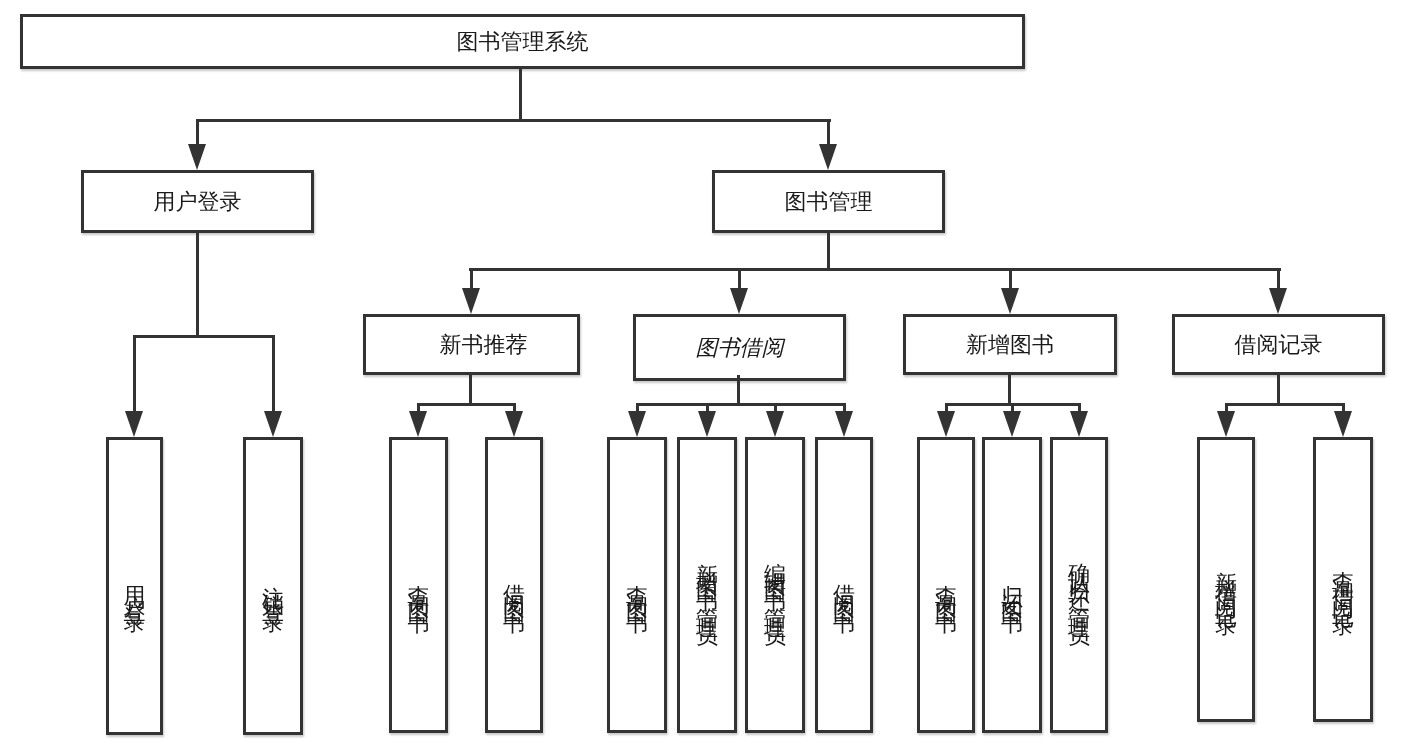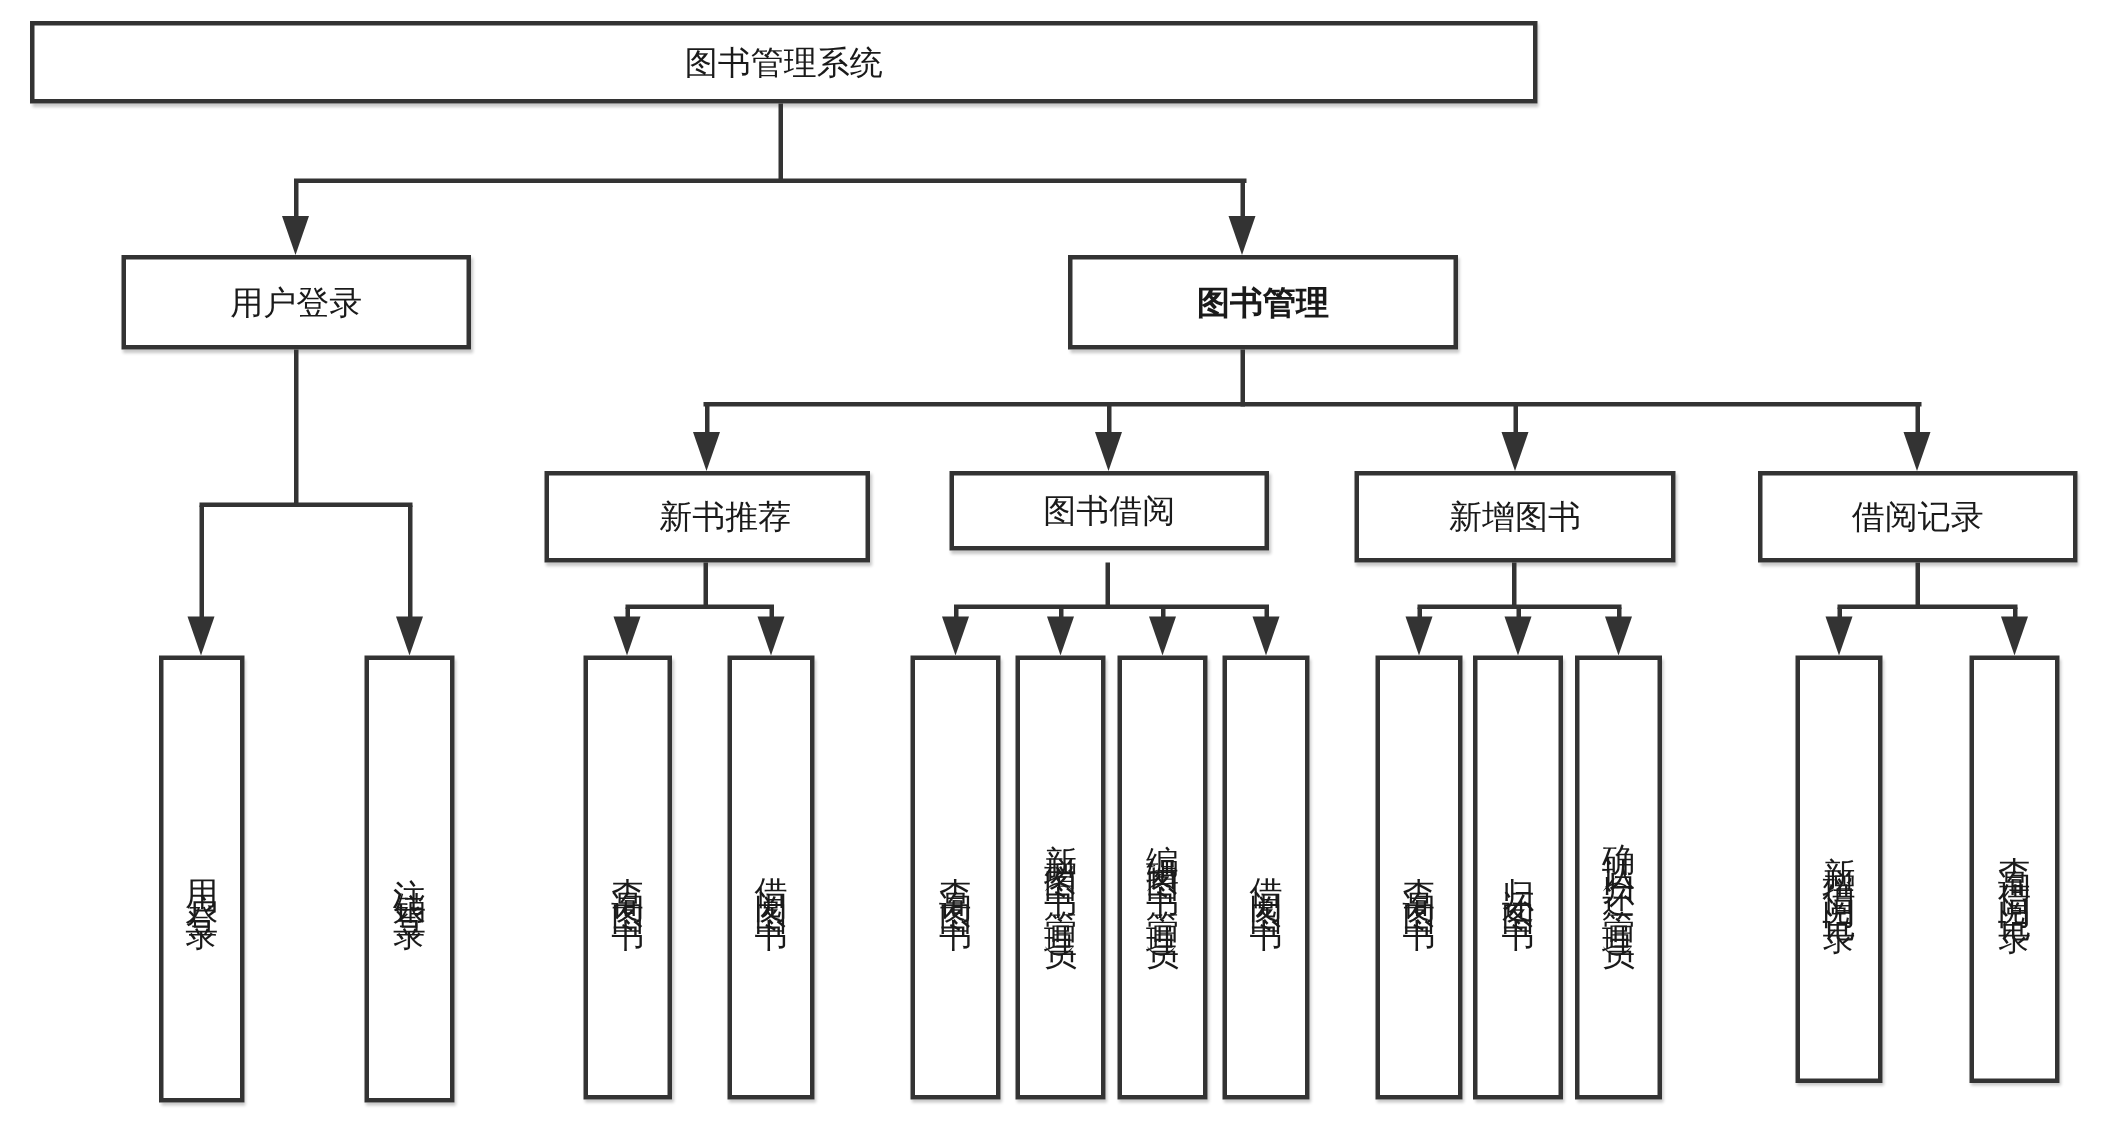--- a/index.html
+++ b/index.html
@@ -37,21 +37,21 @@
   <div class="ln" style="left:519px;top:69px;width:3px;height:52px;"></div>
   <div class="ln" style="left:196px;top:119px;width:635px;height:3px;"></div>
   <div class="ln" style="left:196px;top:121px;width:3px;height:25px;"></div>
   <div class="ar" style="left:188px;top:144px;"></div>
   <div class="ln" style="left:827px;top:121px;width:3px;height:25px;"></div>
   <div class="ar" style="left:819px;top:144px;"></div>
 
   <div class="box" style="left:81px;top:170px;width:233px;height:63px;">
     <span>用户登录</span>
   </div>
-  <div class="box" style="left:712px;top:170px;width:260px;height:63px;font-weight:bold;">
+  <div class="box" style="left:712px;top:170px;width:233px;height:63px;">
     <span>图书管理</span>
   </div>
 
   <div class="ln" style="left:196px;top:233px;width:3px;height:105px;"></div>
   <div class="ln" style="left:133px;top:335px;width:142px;height:3px;"></div>
   <div class="ln" style="left:133px;top:337px;width:3px;height:76px;"></div>
   <div class="ar" style="left:125px;top:411px;"></div>
   <div class="ln" style="left:272px;top:337px;width:3px;height:76px;"></div>
   <div class="ar" style="left:264px;top:411px;"></div>
 
@@ -62,21 +62,21 @@
   <div class="ln" style="left:738px;top:270px;width:3px;height:20px;"></div>
   <div class="ar" style="left:730px;top:288px;"></div>
   <div class="ln" style="left:1009px;top:270px;width:3px;height:20px;"></div>
   <div class="ar" style="left:1001px;top:288px;"></div>
   <div class="ln" style="left:1277px;top:270px;width:3px;height:20px;"></div>
   <div class="ar" style="left:1269px;top:288px;"></div>
 
   <div class="box" style="left:363px;top:314px;width:217px;height:61px;padding-left:24px;">
     <span>新书推荐</span>
   </div>
-  <div class="box" style="left:633px;top:314px;width:213px;height:53px;">
+  <div class="box" style="left:633px;top:314px;width:213px;height:67px;font-style:italic;">
     <span>图书借阅</span>
   </div>
   <div class="box" style="left:903px;top:314px;width:214px;height:61px;">
     <span>新增图书</span>
   </div>
   <div class="box" style="left:1172px;top:314px;width:213px;height:61px;">
     <span>借阅记录</span>
   </div>
 
   <div class="ln" style="left:469px;top:375px;width:3px;height:30px;"></div>

